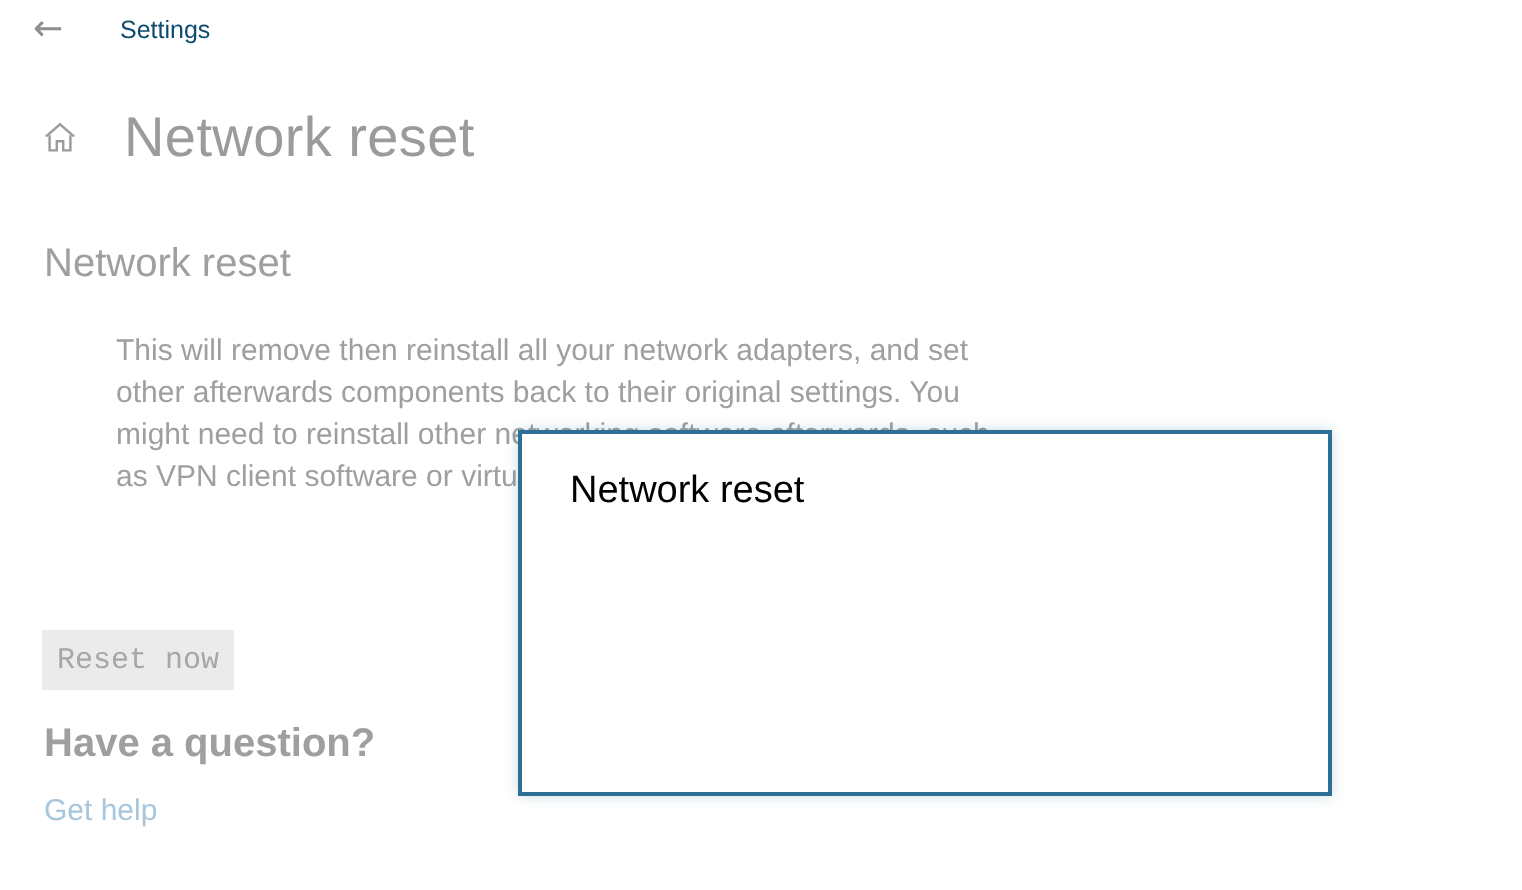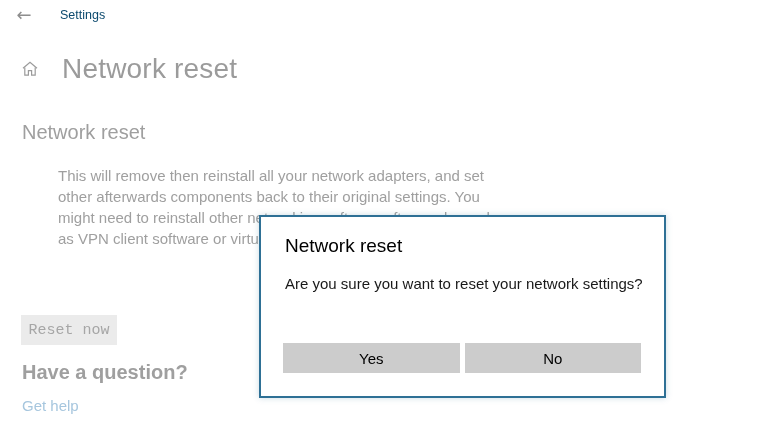--- a/index.html
+++ b/index.html
@@ -79,20 +79,15 @@
   </div>
 
 
   <button class="reset-btn">Reset now</button>
 
   <h2 class="help-heading">Have a question?</h2>
   <a class="help-link">Get help</a>
 
   <div class="dialog">
     <div class="dialog-title">Network reset</div>
-    <div class="dialog-message">Are you sure you want to reset your network settings?</div>
-    <div class="dialog-buttons">
-      <button class="dialog-btn">Yes</button>
-      <button class="dialog-btn">No</button>
-    </div>
   </div>
 
 </div>
 
 </body></html>

